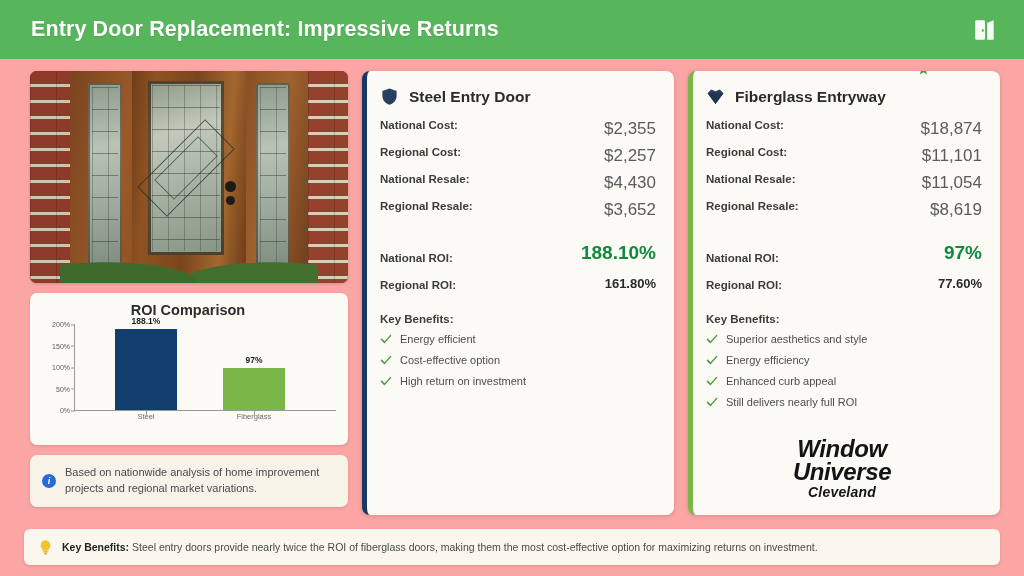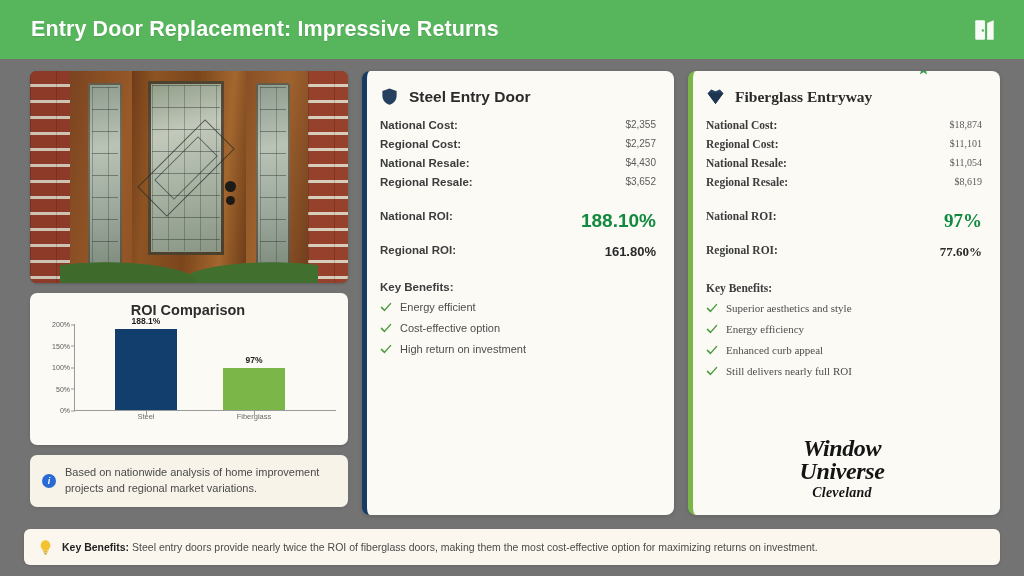--- a/index.html
+++ b/index.html
@@ -2,21 +2,21 @@
 <html><head>
 <meta charset="utf-8">
 <style>
   * { box-sizing: border-box; margin: 0; padding: 0; }
   html, body {
     width: 1024px; height: 576px;
     font-family: "Liberation Sans", sans-serif;
     background: #ddcdb0;
     overflow: hidden;
   }
-  .stage { position: relative; width: 1024px; height: 576px; background: #737373; }
+  .stage { position: relative; width: 1024px; height: 576px; background: #fca5a5; }
 
   
   .header {
     position: absolute; left: 0; top: 0; width: 1024px; height: 59px;
     background: #57b55c;
     display: flex; align-items: center; justify-content: space-between;
     padding: 0 26px 0 31px;
   }
   .header-title {
     color: #ffffff; font-size: 21.5px; font-weight: bold; letter-spacing: .1px;
@@ -24,21 +24,21 @@
   }
   .header-icon { width: 26px; height: 26px; display: block; opacity: .95; }
 
   
   .cols {
     position: absolute; left: 0; top: 59px; width: 1024px; height: 468px;
     display: flex; gap: 14px; padding: 12px 24px 0 30px;
   }
   .col-left { width: 318px; display: flex; flex-direction: column; gap: 10px; }
   .col-mid  { width: 312px; }
-  .col-right{ width: 312px; font-family: Liberation Serif, serif; }
+  .col-right{ width: 312px; }
 
   
   .photo-card {
     width: 100%; height: 212px; border-radius: 7px; overflow: hidden;
     box-shadow: 0 1px 3px rgba(0,0,0,.18);
     background: #6b4226; position: relative;
   }
   .photo { position: absolute; inset: 0; }
   
   .brick {
@@ -155,23 +155,23 @@
     display:flex; flex-direction:column;
   }
   .pcard.steel { border-left: 5px solid #163a63; }
   .pcard.fiber { border-left: 5px solid #7ab648; }
   .pcard-head { display:flex; align-items:center; gap:10px; margin-bottom:13px; }
   .pcard-title { font-size:15.5px; font-weight:bold; color:#2b2b2b; }
   .pcard-icon { width:19px; height:19px; display:block; }
 
   .row { display:flex; justify-content:space-between; align-items:flex-start; margin-bottom:7px; }
   .row .k { font-size:11.5px; font-weight:bold; color:#3c3c3c; }
-  .row .v { font-size:10px; color:#5b5b5b; }
-
-  .roi-row { display:flex; justify-content:space-between; align-items:flex-start; }
+  .row .v { font-size:17px; color:#5b5b5b; }
+
+  .roi-row { display:flex; justify-content:space-between; align-items:flex-end; }
   .roi-row .k { font-size:11.5px; font-weight:bold; color:#3c3c3c; }
   .roi-big { font-size:19px; font-weight:bold; color:#11893f; }
   .roi-sm  { font-size:13px; font-weight:bold; color:#2a2a2a; }
 
   .benefits-title { font-size:11.5px; font-weight:bold; color:#3c3c3c; margin-bottom:8px; }
   .ben { display:flex; align-items:center; gap:8px; margin-bottom:9px; }
   .check { width:12px; height:12px; flex:0 0 auto; }
   .ben span { font-size:11px; color:#4d4d4d; }
 
   .logo { margin-top:auto; text-align:center; padding-right:4px; padding-bottom:4px; }

